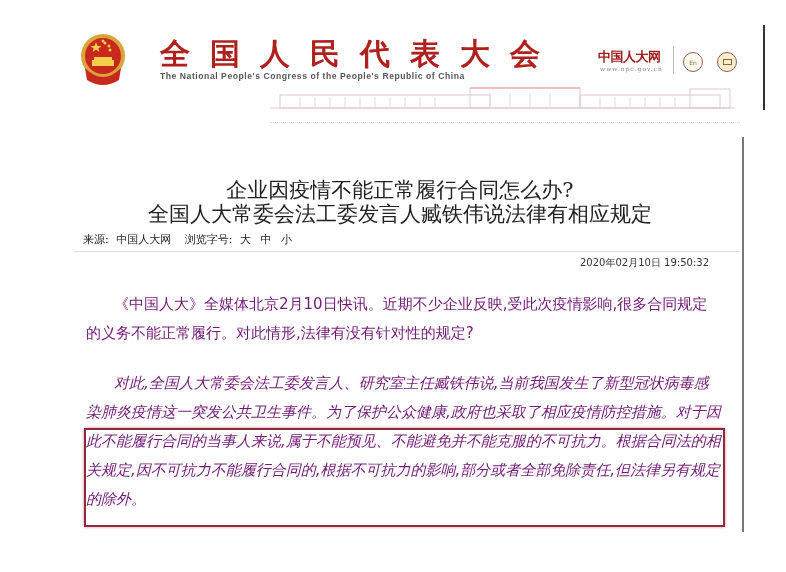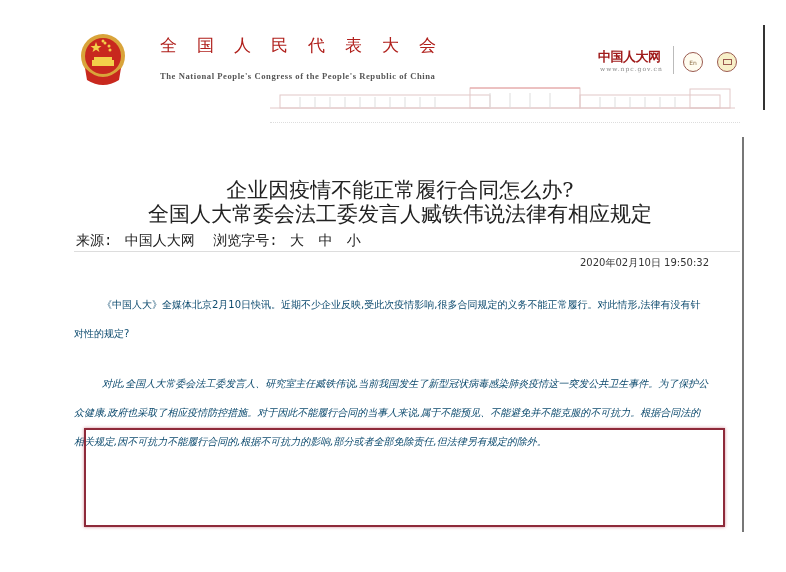--- a/index.html
+++ b/index.html
@@ -8,24 +8,24 @@
       font-family: "DejaVu Sans", sans-serif; color: #333;
     }
     .header {
       position: absolute; left: 0; top: 0; width: 786px; height: 128px; background: #fff;
     }
     .emblem {
       position: absolute; left: 79px; top: 30px; width: 48px; height: 60px;
     }
     .title-cn {
       position: absolute; left: 160px; top: 34px; font-family: "DejaVu Sans", sans-serif;
-      font-weight: normal; font-size: 17px; color: #b0201c; letter-spacing: 20px; white-space: nowrap;
+      font-weight: bold; font-size: 30px; color: #b0201c; letter-spacing: 20px; white-space: nowrap;
     }
     .title-en {
-      position: absolute; left: 160px; top: 71px; font-family: Liberation Serif, serif;
+      position: absolute; left: 160px; top: 71px; font-family: Liberation Sans, sans-serif;
       font-size: 8.6px; font-weight: bold; color: #555; letter-spacing: 0.55px; white-space: nowrap;
     }
     .building {
       position: absolute; left: 270px; top: 85px; width: 465px; height: 24px;
     }
     .npc-logo {
       position: absolute; left: 598px; top: 48px; font-weight: bold; color: #a01c1c;
       font-size: 13px; letter-spacing: -0.5px; white-space: nowrap;
     }
     .npc-url {
@@ -55,33 +55,33 @@
     .right-vline {
       position: absolute; left: 742px; top: 137px; width: 2px; height: 395px; background: #777;
     }
     .article-title {
       position: absolute; left: 60px; width: 680px; text-align: center; font-family: "DejaVu Serif", serif;
       font-size: 21px; color: #222; white-space: nowrap;
     }
     .t1 { top: 156px; margin-top: 20px; }
     .t2 { top: 200px; }
     .meta {
-      position: absolute; left: 76px; top: 232px; font-size: 14px; color: #222; white-space: nowrap; font-family: Liberation Mono, monospace;
+      position: absolute; left: 83px; top: 232px; font-size: 11px; color: #222; white-space: nowrap;
     }
     .meta span { margin-right: 4px; }
     .meta .size-link { margin-right: 6px; cursor: pointer; }
     .meta-rule {
       position: absolute; left: 74px; top: 251px; width: 666px; height: 1px; background: #ddd;
     }
     .datetime {
       position: absolute; left: 580px; top: 256px; width: 150px; text-align: left; font-size: 10px; color: #333;
       white-space: nowrap;
     }
     .para {
-      position: absolute; left: 74px; width: 635px; font-size: 10px; color: #0c4a6e; line-height: 29px;
+      position: absolute; left: 86px; width: 635px; font-size: 15px; color: #701a75; line-height: 29px;
     }
     .p1 { top: 290px; text-indent: 28px; }
     .p2 { top: 369px; text-indent: 28px; font-style: italic; }
     .highlight-box {
       position: absolute; left: 84px; top: 428px; width: 637px; height: 95px;
       border: 2px solid #8e2a3a; box-shadow: 0 0 3px rgba(180, 60, 80, 0.6);
     }
   </style>
 </head>
 <body>

